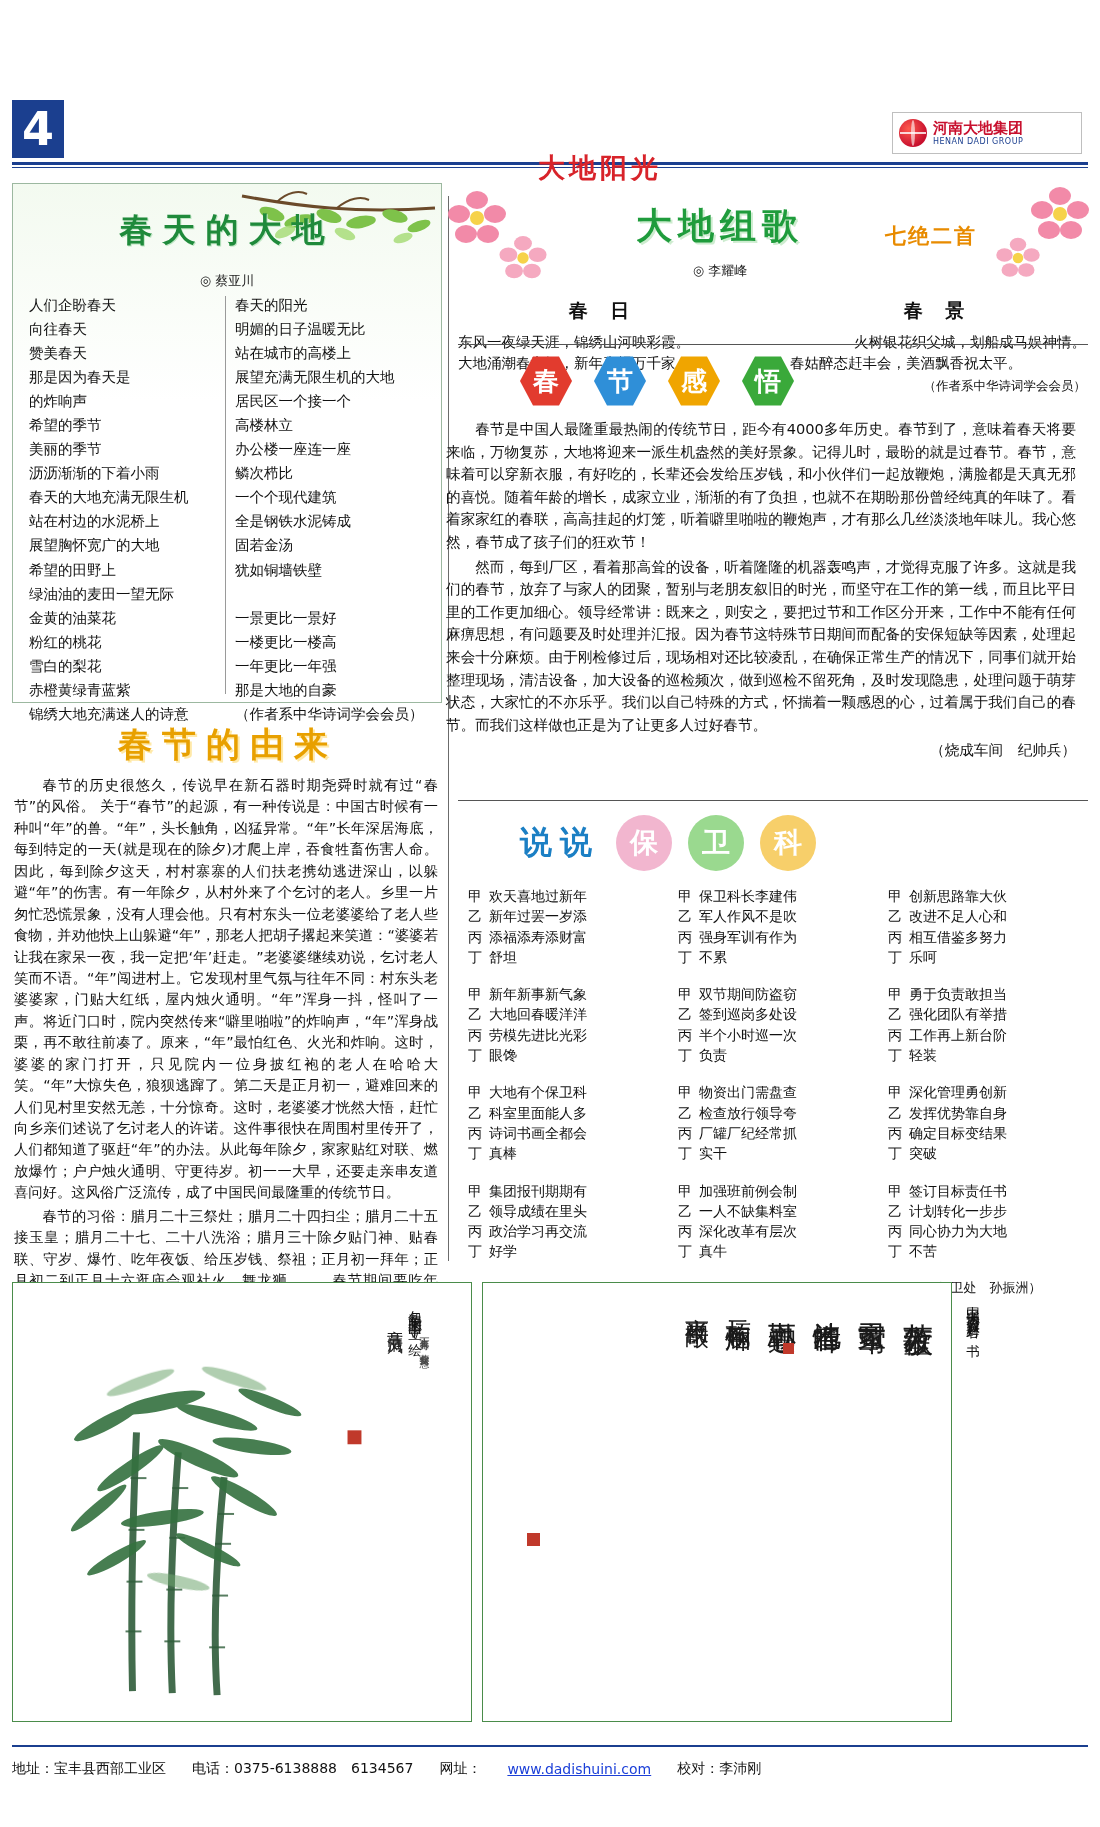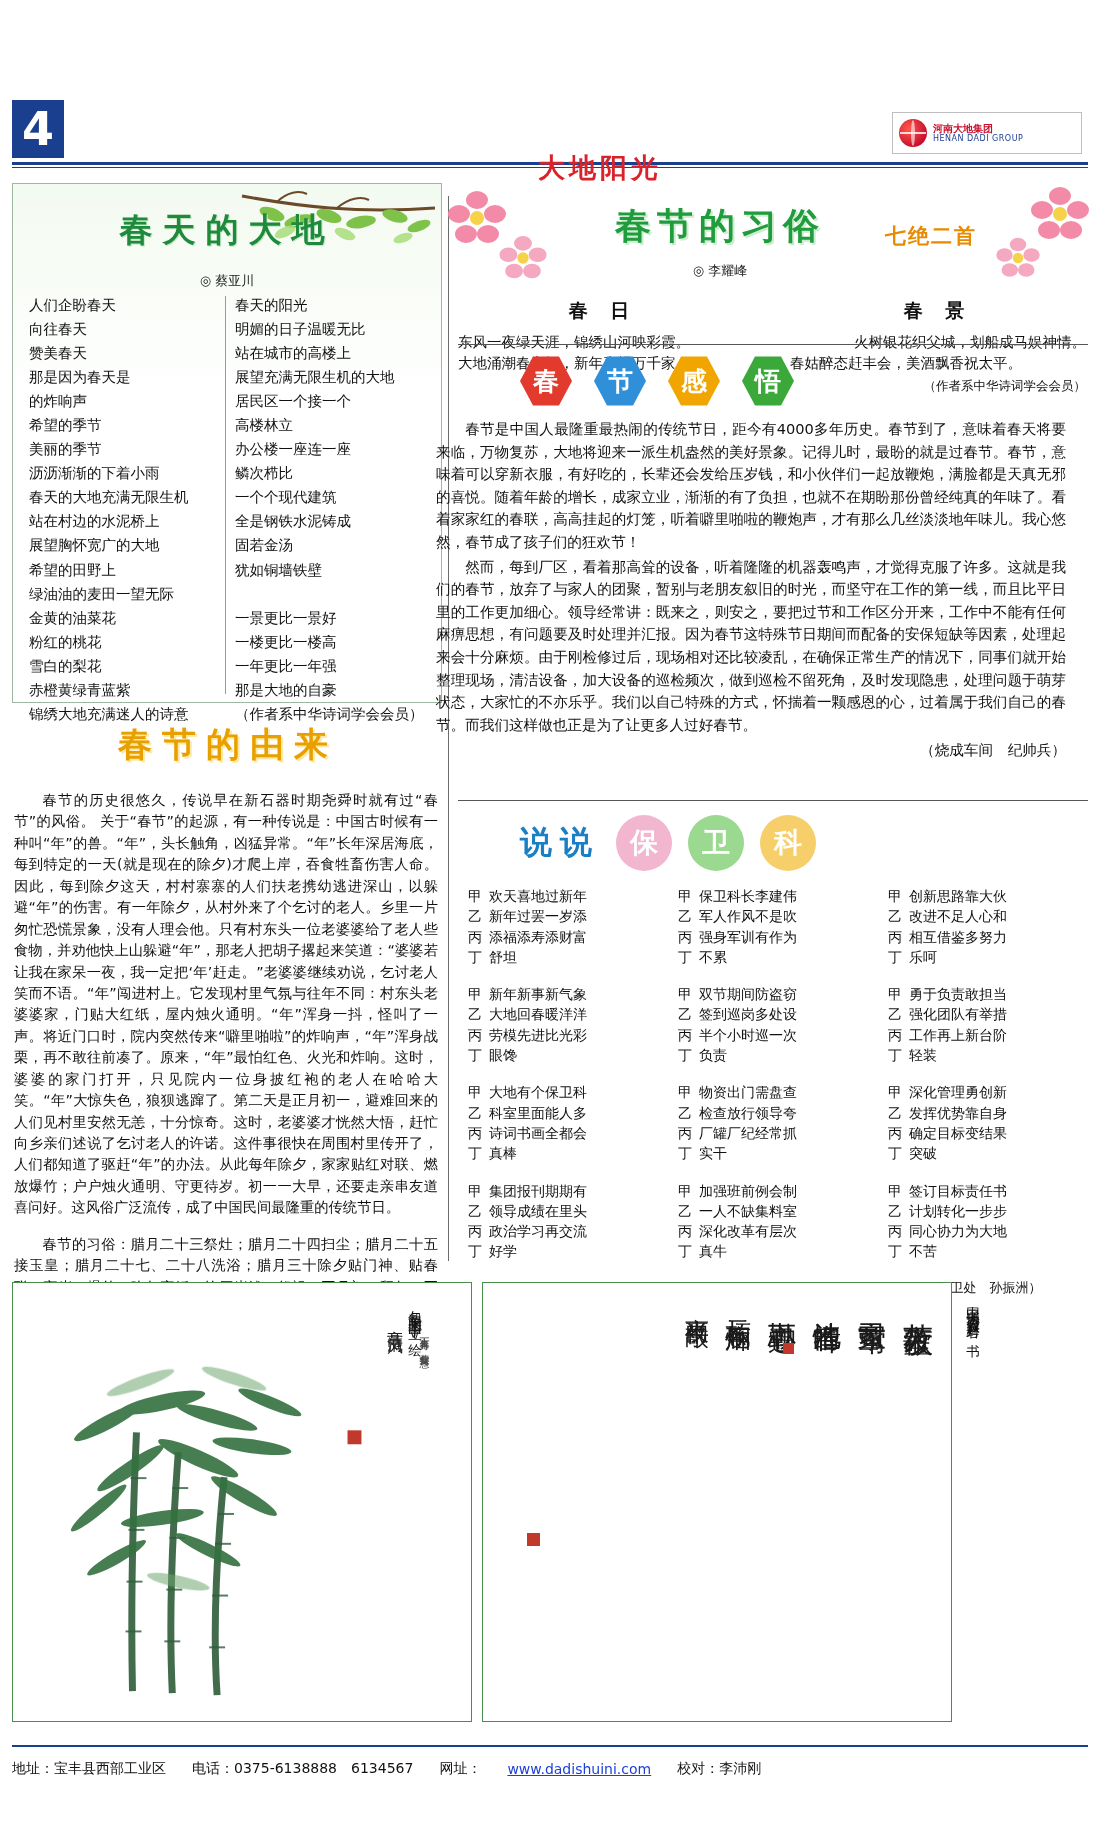--- a/index.html
+++ b/index.html
@@ -41,21 +41,21 @@
     width:28px;height:28px;border-radius:50%;
     background:radial-gradient(circle at 35% 35%,#ff5a4d,#c8102e 70%);
     position:relative;flex:0 0 auto;
   }
   .logo-globe:before{
     content:"";position:absolute;left:1px;top:13px;width:26px;height:2px;background:#fff;opacity:.8;
   }
   .logo-globe:after{
     content:"";position:absolute;left:12px;top:1px;width:4px;height:26px;background:#fff;opacity:.6;border-radius:50%;
   }
-  .logo-txt-cn{color:#c8102e;font-size:10px;font-weight:bold;line-height:1.1;}
+  .logo-txt-cn{color:#c8102e;font-size:15px;font-weight:bold;line-height:1.1;}
   .logo-txt-en{color:#1b3f8f;font-size:8px;letter-spacing:.5px;}
 
   
   .col-rule{position:absolute;background:#6b6b6b;}
   .vrule{width:1px;}
   .hrule{height:1px;}
 
   
   .poembox{
     position:absolute;left:12px;top:183px;width:430px;height:520px;
@@ -90,21 +90,21 @@
   
   .sf-title{
     position:absolute;left:14px;top:722px;width:428px;text-align:center;
     font-size:34px;font-weight:bold;color:#e8a000;letter-spacing:10px;
     text-shadow:2px 2px 0 #ffe9a8;
   }
   .sf-body{
     position:absolute;left:14px;top:775px;width:424px;height:480px;
     font-size:14.3px;line-height:1.5;text-align:justify;color:#111;
   }
-  .sf-body p{margin:15px 0 2px 0;text-indent:2em;}
+  .sf-body p{margin:0 0 2px 0;text-indent:2em;}
   .sf-src{text-align:right;}
 
   
   .zuge{
     position:absolute;left:455px;top:180px;width:633px;height:120px;
   }
   .zuge-title{
     position:absolute;left:100px;top:22px;width:330px;text-align:center;
     font-size:36px;font-weight:bold;color:#1f9c3c;letter-spacing:6px;
     text-shadow:2px 2px 0 #cdeccf;
@@ -127,21 +127,21 @@
   
   .gwtitle{
     position:absolute;left:520px;top:355px;width:500px;height:52px;display:flex;gap:22px;align-items:center;
   }
   .hexa{
     width:52px;height:52px;display:flex;align-items:center;justify-content:center;
     color:#fff;font-size:26px;font-weight:bold;
     clip-path:polygon(25% 3%,75% 3%,100% 50%,75% 97%,25% 97%,0% 50%);
   }
   .gw-body{
-    position:absolute;left:436px;top:418px;width:630px;height:370px;
+    position:absolute;left:446px;top:418px;width:630px;height:370px;
     font-size:14.6px;line-height:1.55;text-align:justify;
   }
   .gw-body p{margin:0 0 2px 0;text-indent:2em;}
   .gw-src{text-align:right;}
 
   
   .bw-title{
     position:absolute;left:520px;top:812px;width:470px;height:62px;display:flex;align-items:center;gap:16px;
   }
   .bw-word{
@@ -317,21 +317,21 @@
       <g fill="#f5a9c0">
         <ellipse cx="32" cy="14" rx="11" ry="9"></ellipse>
           <ellipse cx="50" cy="28" rx="11" ry="9"></ellipse>
         <ellipse cx="43" cy="48" rx="11" ry="9"></ellipse>
           <ellipse cx="21" cy="48" rx="11" ry="9"></ellipse>
         <ellipse cx="14" cy="28" rx="11" ry="9"></ellipse>
       </g>
       <circle cx="32" cy="32" r="7" fill="#f6d24a"></circle>
     </svg>
 
-    <div class="zuge-title">春节的习俗</div>
+    <div class="zuge-title">大地组歌</div>
     <div class="zuge-sub">七绝二首</div>
     <div class="zuge-author">◎ 李耀峰</div>
   </div>
 
   <div style="position:absolute;left:458px;top:298px;width:290px;">
     <div class="sub-head">春 日</div>
     <div class="verse" style="margin-top:8px;">东风一夜绿天涯，锦绣山河映彩霞。</div>
     <div class="verse">大地涌潮春意阔，新年喜报万千家。</div>
   </div>
   <div style="position:absolute;left:790px;top:298px;width:296px;">

